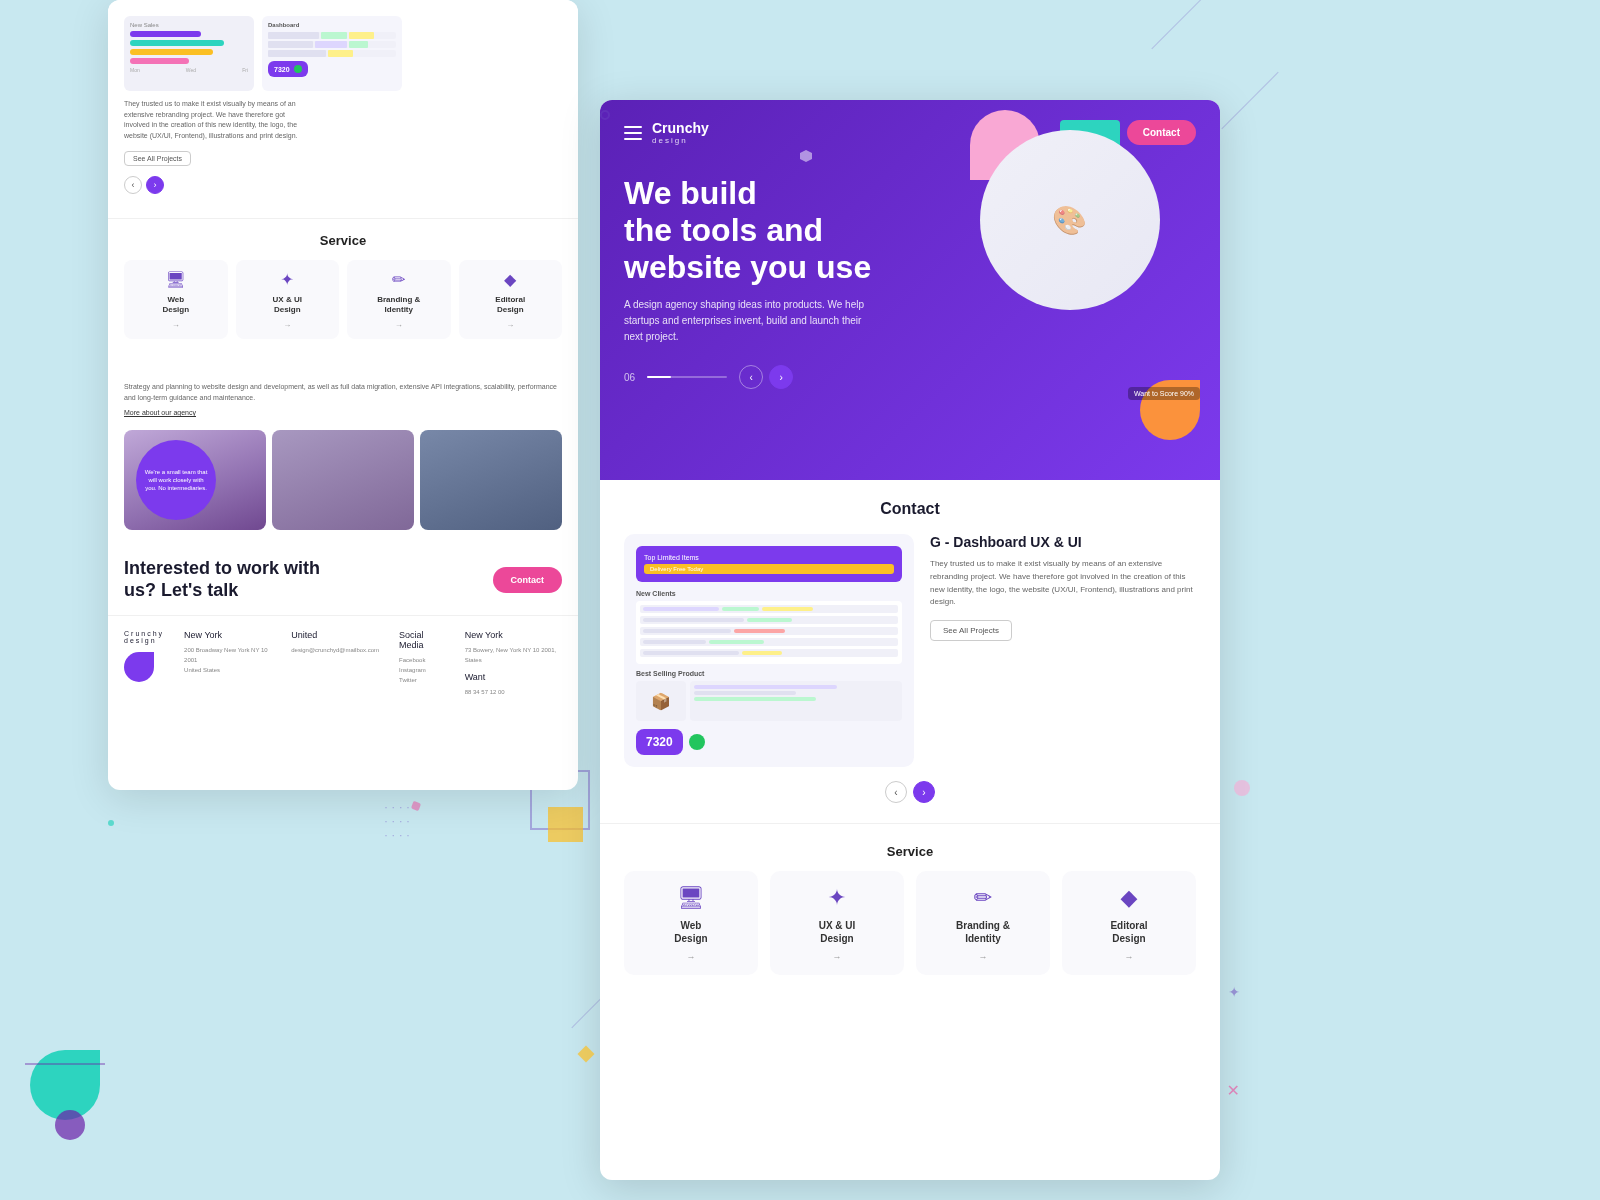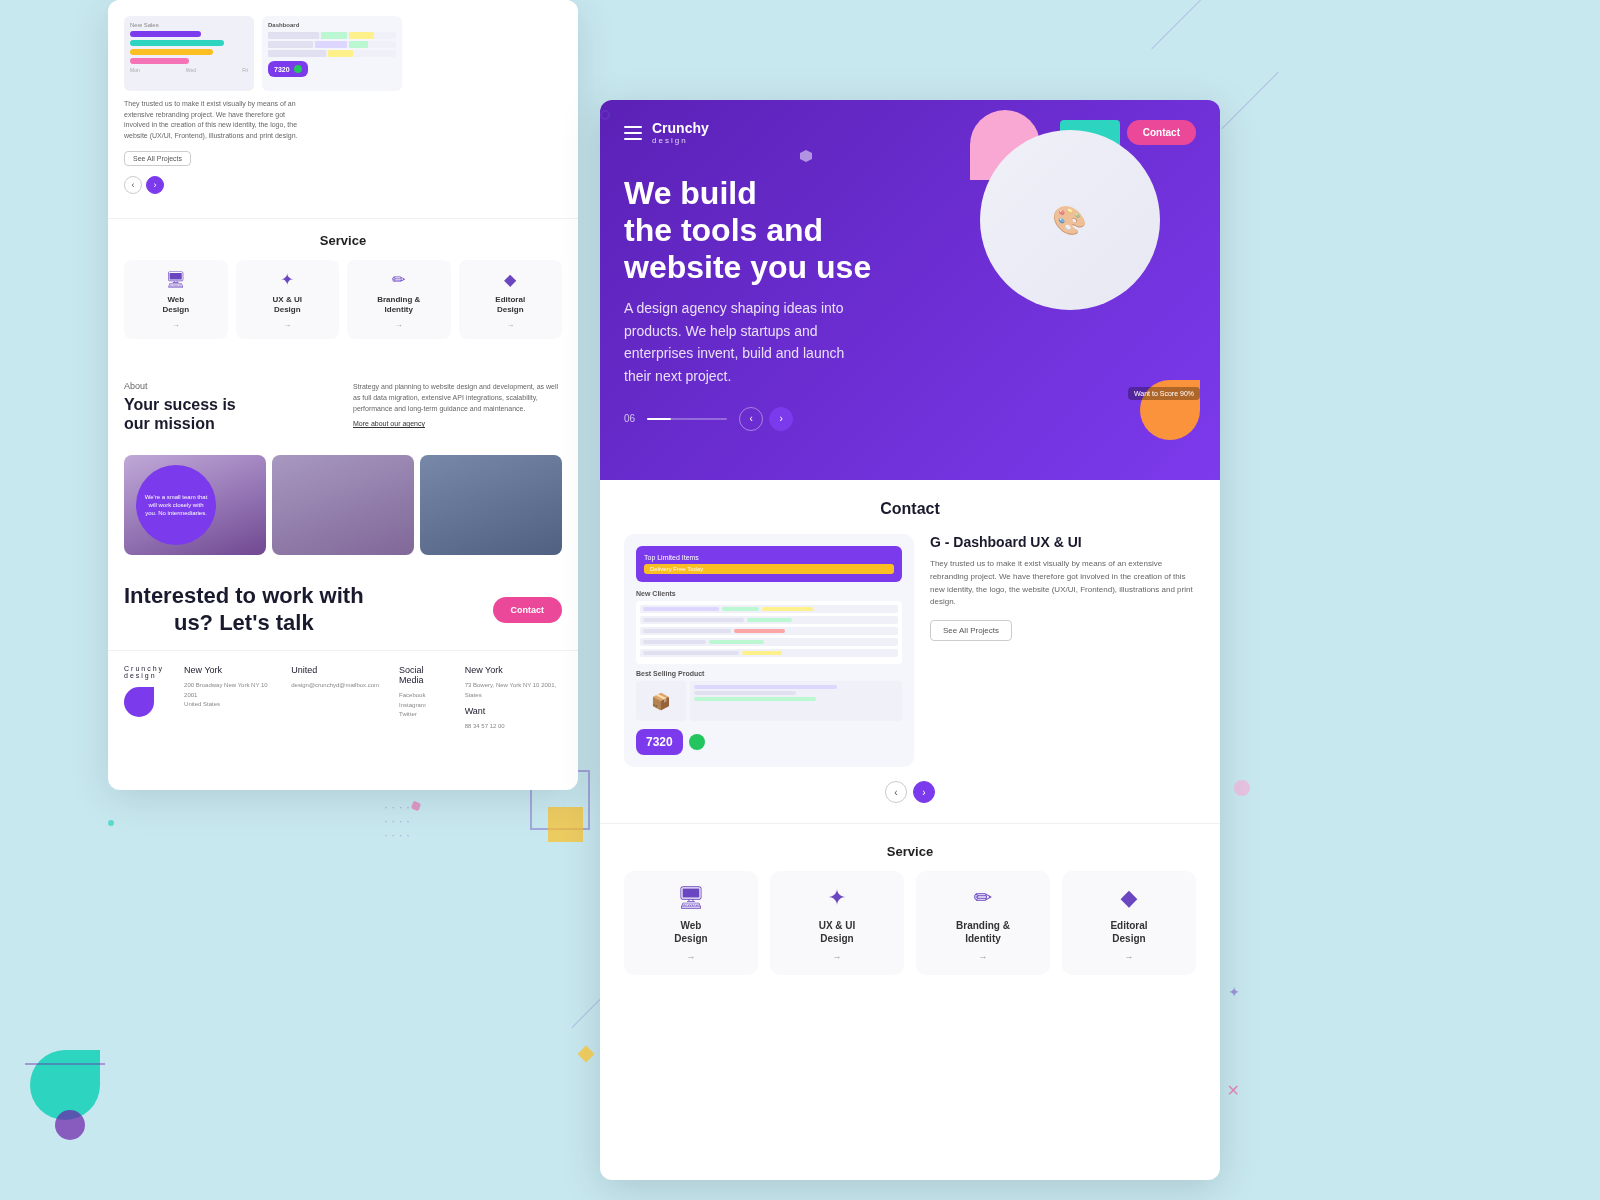--- a/index.html
+++ b/index.html
@@ -246,25 +246,24 @@
 
     
     .cta-section {
       padding: 14px 16px;
       display: flex;
       align-items: center;
       justify-content: space-between;
     }
 
     .cta-title {
-      font-size: 22px;
+      font-size: 18px;
       font-weight: 700;
       color: #1a1a2e;
       line-height: 1.2;
-      text-align: center;
     }
 
     .contact-btn-pink {
       background: #ec4899;
       color: #fff;
       border: none;
       border-radius: 20px;
       padding: 8px 18px;
       font-size: 9px;
       font-weight: 600;
@@ -378,21 +377,21 @@
     .hero-title {
       font-size: 32px;
       font-weight: 800;
       color: #fff;
       line-height: 1.15;
       margin-bottom: 12px;
       max-width: 280px;
     }
 
     .hero-body {
-      font-size: 14px;
+      font-size: 10px;
       color: rgba(255,255,255,0.85);
       line-height: 1.6;
       max-width: 240px;
       margin-bottom: 20px;
     }
 
     .hero-nav-row {
       display: flex;
       align-items: center;
       gap: 12px;
@@ -928,24 +927,20 @@
       </div>
       <div class="service-card">
         <div class="service-icon">◆</div>
         <div class="service-name">Editoral<br>Design</div>
         <div class="service-arrow">→</div>
       </div>
     </div>
   </div>
 
   <div class="about-section">
-    <div class="about-left">
-      <div class="about-label">About</div>
-      <div class="about-title">Your sucess is<br>our mission</div>
-    </div>
     <div class="about-right">
       <p class="about-body">Strategy and planning to website design and development, as well as full data migration, extensive API integrations, scalability, performance and long-term guidance and maintenance.</p>
       <div class="more-link">More about our agency</div>
     </div>
   </div>
 
   <div class="team-section">
     <div class="circle-overlay">
       <div class="circle-text">We're a small team that will work closely with you. No intermediaries.</div>
     </div>

